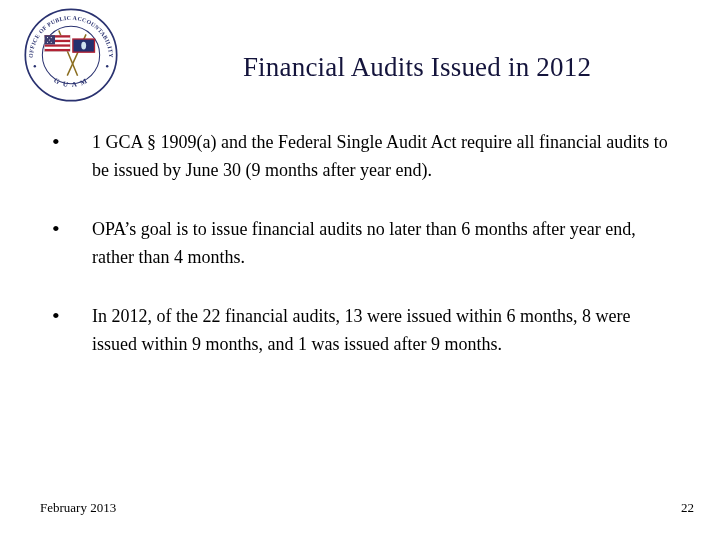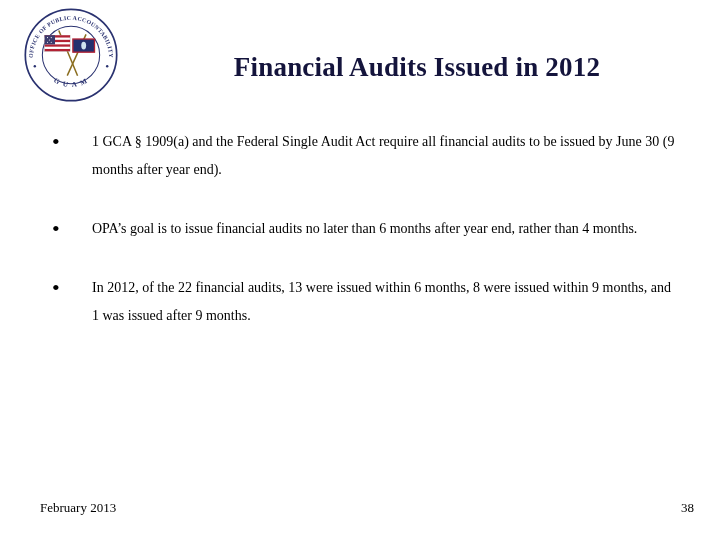--- a/index.html
+++ b/index.html
@@ -23,21 +23,21 @@
     height: 94px;
   }
   .title {
     position: absolute;
     top: 52px;
     left: 140px;
     right: 26px;
     margin: 0;
     text-align: center;
     font-size: 27px;
-    font-weight: bold;
+    font-weight: normal;
     color: #14143c;
     letter-spacing: 0.2px;
   }
   .bullets {
     position: absolute;
     top: 128px;
     left: 52px;
     right: 44px;
   }
   .bullet-item {
@@ -46,21 +46,21 @@
     margin-bottom: 31px;
   }
   .bullet-marker {
     flex: 0 0 40px;
     font-size: 22px;
     line-height: 28px;
     color: #000000;
   }
   .bullet-text {
     margin: 0;
-    font-size: 14px;
+    font-size: 18px;
     line-height: 28px;
     color: #000000;
   }
   .footer {
     position: absolute;
     left: 40px;
     right: 26px;
     bottom: 24px;
     display: flex;
     justify-content: space-between;
@@ -142,16 +142,16 @@
 
     <div class="bullet-item">
       <span class="bullet-marker">•</span>
       <p class="bullet-text">In 2012, of the 22 financial audits, 13 were issued within 6 months, 8 were issued within 9 months, and 1 was issued after 9 months.</p>
     </div>
 
   </div>
 
   <div class="footer">
     <span>February 2013</span>
-    <span>38</span>
+    <span>22</span>
   </div>
 
 </div>
 
 </body></html>

